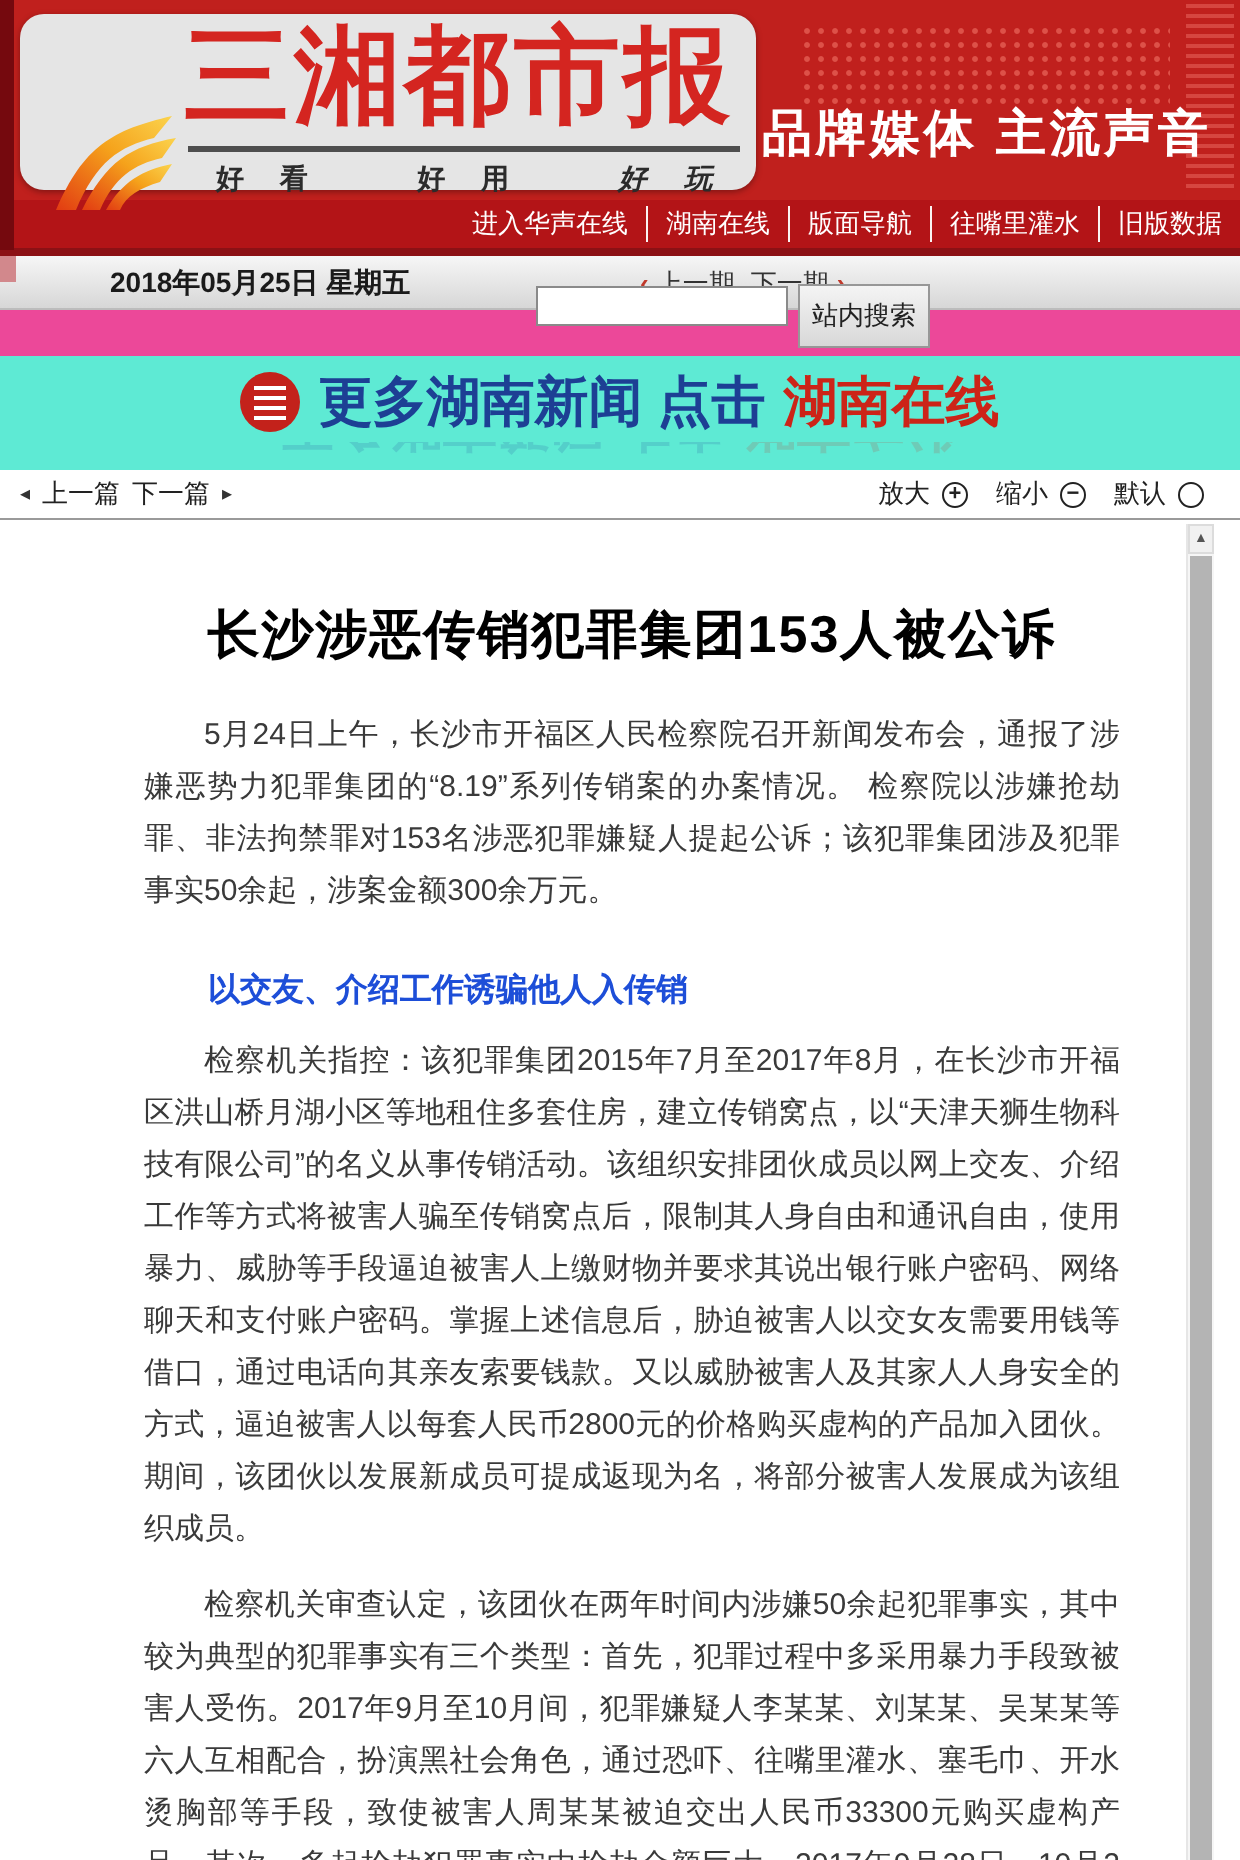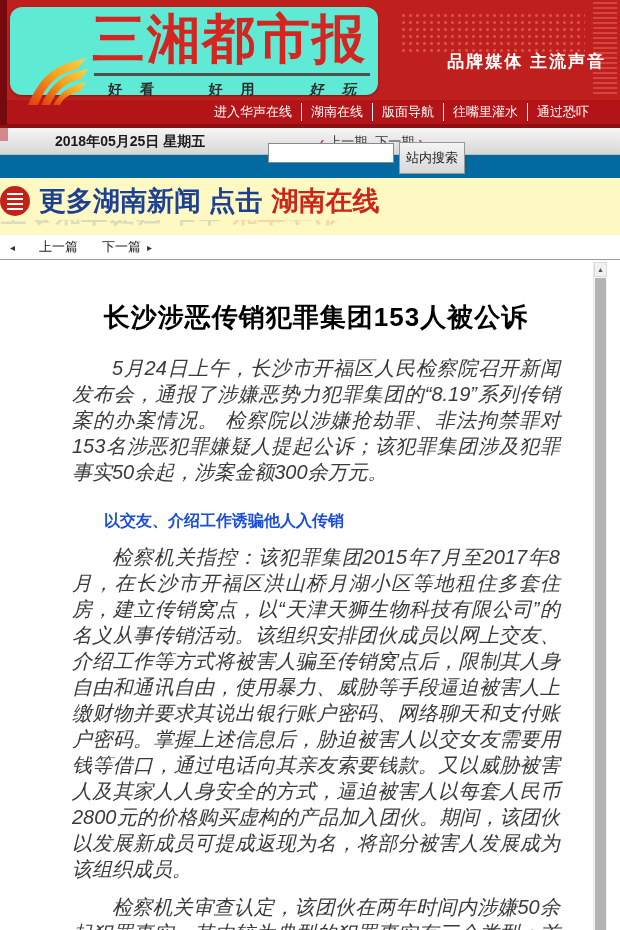--- a/index.html
+++ b/index.html
@@ -8,76 +8,76 @@
     font-family:"Liberation Sans", sans-serif; position:relative;
   }
   
   .header { position:relative; height:100px; background:#c0201d; }
   .edge-strip { position:absolute; left:0; top:0; width:7px; height:125px; background:#75090e; z-index:6; }
   .dot-deco { position:absolute; left:400px; top:12px; width:185px; height:44px;
     background-image:radial-gradient(circle,#e25a50 1.2px, transparent 1.7px);
     background-size:7px 7px; opacity:.85; }
   .right-texture { position:absolute; right:3px; top:2px; width:24px; height:94px;
     background:repeating-linear-gradient(to bottom, rgba(255,140,130,.35) 0 2px, transparent 2px 5px); }
-  .logo-box { position:absolute; left:10px; top:7px; width:368px; height:88px; background:#5eead4;
+  .logo-box { position:absolute; left:10px; top:7px; width:368px; height:88px; background:#e5e5e5;
     border-radius:12px; z-index:5; box-shadow:0 1px 3px rgba(0,0,0,.35); }
   .logo-text { position:absolute; left:82px; top:2px; font-size:53px; line-height:60px; font-weight:bold;
     color:#d42520; letter-spacing:2px; white-space:nowrap; }
   .logo-rule { position:absolute; left:84px; right:8px; top:66px; height:3px; background:#4e4e4e; }
   .logo-icon { position:absolute; left:12px; top:46px; width:72px; height:54px; }
   .tagline { position:absolute; left:98px; top:74px; width:255px; display:flex; justify-content:space-between;
     font-size:14px; font-weight:bold; color:#2b2b2b; letter-spacing:7px;text-align:center; }
   .tagline .fancy { font-style:italic; font-family:"DejaVu Serif", serif; }
-  .slogan { position:absolute; right:14px; top:50px; color:#ffffff; font-size:17px; font-weight:bold;
+  .slogan { position:absolute; right:14px; top:50px; color:#ffffff; font-size:25px; font-weight:bold;
     letter-spacing:2px; white-space:nowrap; }
   
   .nav-strip { height:24px; background:#b31417; border-bottom:4px solid #8c1115;
-    display:flex; justify-content:flex-end; align-items:center; padding-right:22px;
+    display:flex; justify-content:flex-end; align-items:center; padding-right:0;
     color:#fff; font-size:13px; }
   .nav-link { padding:0 9px; cursor:pointer; white-space:nowrap; }
   .nav-link:not(:last-child) { border-right:1px solid rgba(255,255,255,.95); }
   
-  .meta { position:relative; height:50px; background:#0369a1; }
+  .meta { position:relative; height:50px; background:#ec4899; }
   .date-bar { position:absolute; top:0; left:0; right:0; height:26px;
     background:linear-gradient(#f6f6f6,#d7d7d7); border-bottom:1px solid #bcbcbc; }
   .edge-accent { position:absolute; left:0; top:0; width:8px; height:13px; background:#d2888c; }
   .date-text { position:absolute; left:55px; top:5px; font-size:14px; font-weight:bold; color:#1a1a1a; }
   .issue-nav { position:absolute; left:320px; top:5px; font-size:13px; color:#333; white-space:nowrap; }
   .issue-nav .lnk { margin:0 4px; cursor:pointer;font-family:Liberation Mono, monospace; }
   .issue-arrow { color:#c0392b; font-weight:bold; }
   .search-input { position:absolute; left:268px; top:15px; width:126px; height:20px;
     border:1px solid #8a8a8a; background:#fff; box-sizing:border-box; z-index:2; }
   .search-button { position:absolute; left:399px; top:14px; height:32px; min-width:62px; z-index:2;
     background:linear-gradient(#f4f4f4,#d8d8d8); border:1px solid #979797; font-size:13px; color:#222;
     font-family:"Liberation Sans", sans-serif; cursor:pointer; }
   
-  .banner { height:52px; text-align:left; background:#fef9c3; padding-top:5px; }
+  .banner { height:52px; text-align:center; background:#5eead4; padding-top:5px; }
   .banner-main { display:inline-flex; align-items:center; gap:9px; font-size:27px; font-weight:bold; cursor:pointer; }
   .seal { width:30px; height:30px; border-radius:50%; background:#c3221b; position:relative; flex:0 0 auto; }
   .seal-lines { position:absolute; left:7px; right:7px; top:7px; bottom:6px;
     background:repeating-linear-gradient(to bottom,#ffffff 0 2px, transparent 2px 5px); }
   .banner-blue { color:#1d3f94; } .banner-red { color:#cc2418; }
   .banner-reflection { height:10px; overflow:hidden; opacity:.15; transform:scaleY(-1);
     font-size:27px; font-weight:bold; margin-top:0; }
   
   .toolbar { height:24px; background:#fff; border-bottom:1px solid #9a9a9a;
     display:flex; justify-content:space-between; align-items:center; padding:0 10px; font-size:13px; color:#222; }
   .tool-left, .tool-right { display:flex; align-items:center; gap:6px; }
   .tri { font-size:10px; color:#333; }
-  .tool-link { cursor:pointer;margin-left:18px; }
+  .tool-link { cursor:pointer; }
   .circle-icon { display:inline-flex; width:13px; height:13px; border:1.4px solid #222; border-radius:50%;
     align-items:center; justify-content:center; font-size:11px; font-weight:bold; line-height:1;
     box-sizing:border-box; margin-right:8px; cursor:pointer; }
   
   .content { position:relative; height:675px; background:#ffffff; overflow:hidden; }
   .article { padding:24px 60px 20px 72px; }
   .article h1 { text-align:center; color:#000000; font-size:26px; font-weight:bold;
     margin:16px 0 20px; letter-spacing:1px; }
-  .article p { font-size:20px; line-height:26px; color:#3a3a3a; text-align:justify;
-    text-indent:2em; margin:12px 0;font-style:italic; }
+  .article p { font-size:15px; line-height:26px; color:#3a3a3a; text-align:justify;
+    text-indent:2em; margin:12px 0; }
   .article h3 { font-size:16px; color:#1d4ed8; font-weight:bold; text-indent:2em; margin:26px 0 12px; }
   
   .scrollbar { position:absolute; top:2px; right:13px; bottom:0; width:13px;
     background:#f6f6f6; border-left:1px solid #e6e6e6; z-index:3; }
   .scroll-up { display:block; width:100%; height:15px; padding:0; line-height:13px; text-align:center;
     font-size:7px; color:#555; background:#f1f1f1; border:1px solid #dcdcdc; box-sizing:border-box; cursor:pointer; }
   .scroll-thumb { position:absolute; top:16px; bottom:0; left:1px; width:11px; background:#b4b4b4; cursor:grab; }
 </style>
 </head>
 <body>
@@ -110,21 +110,21 @@
     </div>
   </div>
   <div class="slogan">品牌媒体 主流声音</div>
 </div>
 
 <div class="nav-strip">
   <span class="nav-link">进入华声在线</span>
   <span class="nav-link">湖南在线</span>
   <span class="nav-link">版面导航</span>
   <span class="nav-link">往嘴里灌水</span>
-  <span class="nav-link">通过恐吓</span>
+  <span class="nav-link">旧版数据</span>
 </div>
 
 <div class="meta">
   <div class="date-bar">
     <div class="edge-accent"></div>
     <span class="date-text">2018年05月25日 星期五</span>
     <span class="issue-nav">
       <span class="issue-arrow">‹</span><span class="lnk">上一期</span><span class="lnk">下一期</span><span class="issue-arrow">›</span>
     </span>
   </div>
@@ -146,20 +146,28 @@
   </div>
 </div>
 
 <div class="toolbar">
   <div class="tool-left">
     <span class="tri">◂</span>
     <span class="tool-link">上一篇</span>
     <span class="tool-link">下一篇</span>
     <span class="tri">▸</span>
   </div>
+  <div class="tool-right">
+    <span class="tool-link">放大</span>
+    <span class="circle-icon">+</span>
+    <span class="tool-link">缩小</span>
+    <span class="circle-icon">−</span>
+    <span class="tool-link">默认</span>
+    <span class="circle-icon"></span>
+  </div>
 </div>
 
 <div class="content">
   <div class="article">
     <h1>长沙涉恶传销犯罪集团153人被公诉</h1>
     <p>5月24日上午，长沙市开福区人民检察院召开新闻发布会，通报了涉嫌恶势力犯罪集团的“8.19”系列传销案的办案情况。 检察院以涉嫌抢劫罪、非法拘禁罪对153名涉恶犯罪嫌疑人提起公诉；该犯罪集团涉及犯罪事实50余起，涉案金额300余万元。</p>
     <h3>以交友、介绍工作诱骗他人入传销</h3>
     <p>检察机关指控：该犯罪集团2015年7月至2017年8月，在长沙市开福区洪山桥月湖小区等地租住多套住房，建立传销窝点，以“天津天狮生物科技有限公司”的名义从事传销活动。该组织安排团伙成员以网上交友、介绍工作等方式将被害人骗至传销窝点后，限制其人身自由和通讯自由，使用暴力、威胁等手段逼迫被害人上缴财物并要求其说出银行账户密码、网络聊天和支付账户密码。掌握上述信息后，胁迫被害人以交女友需要用钱等借口，通过电话向其亲友索要钱款。又以威胁被害人及其家人人身安全的方式，逼迫被害人以每套人民币2800元的价格购买虚构的产品加入团伙。期间，该团伙以发展新成员可提成返现为名，将部分被害人发展成为该组织成员。</p>
     <p>检察机关审查认定，该团伙在两年时间内涉嫌50余起犯罪事实，其中较为典型的犯罪事实有三个类型：首先，犯罪过程中多采用暴力手段致被害人受伤。2017年9月至10月间，犯罪嫌疑人李某某、刘某某、吴某某等六人互相配合，扮演黑社会角色，通过恐吓、往嘴里灌水、塞毛巾、开水烫胸部等手段，致使被害人周某某被迫交出人民币33300元购买虚构产品。其次，多起抢劫犯罪事实中抢劫金额巨大。2017年9月28日—10月2日，被害人王某某被暴力恐吓，被迫交出24万余元购买产品。同年5月—10月，先后有被害人周某某、李某某、许某、吴某某被该集团的犯罪嫌疑人采用同样手段，每人被迫交出13万至24万元不等的钱购买产品。</p>
   </div>

